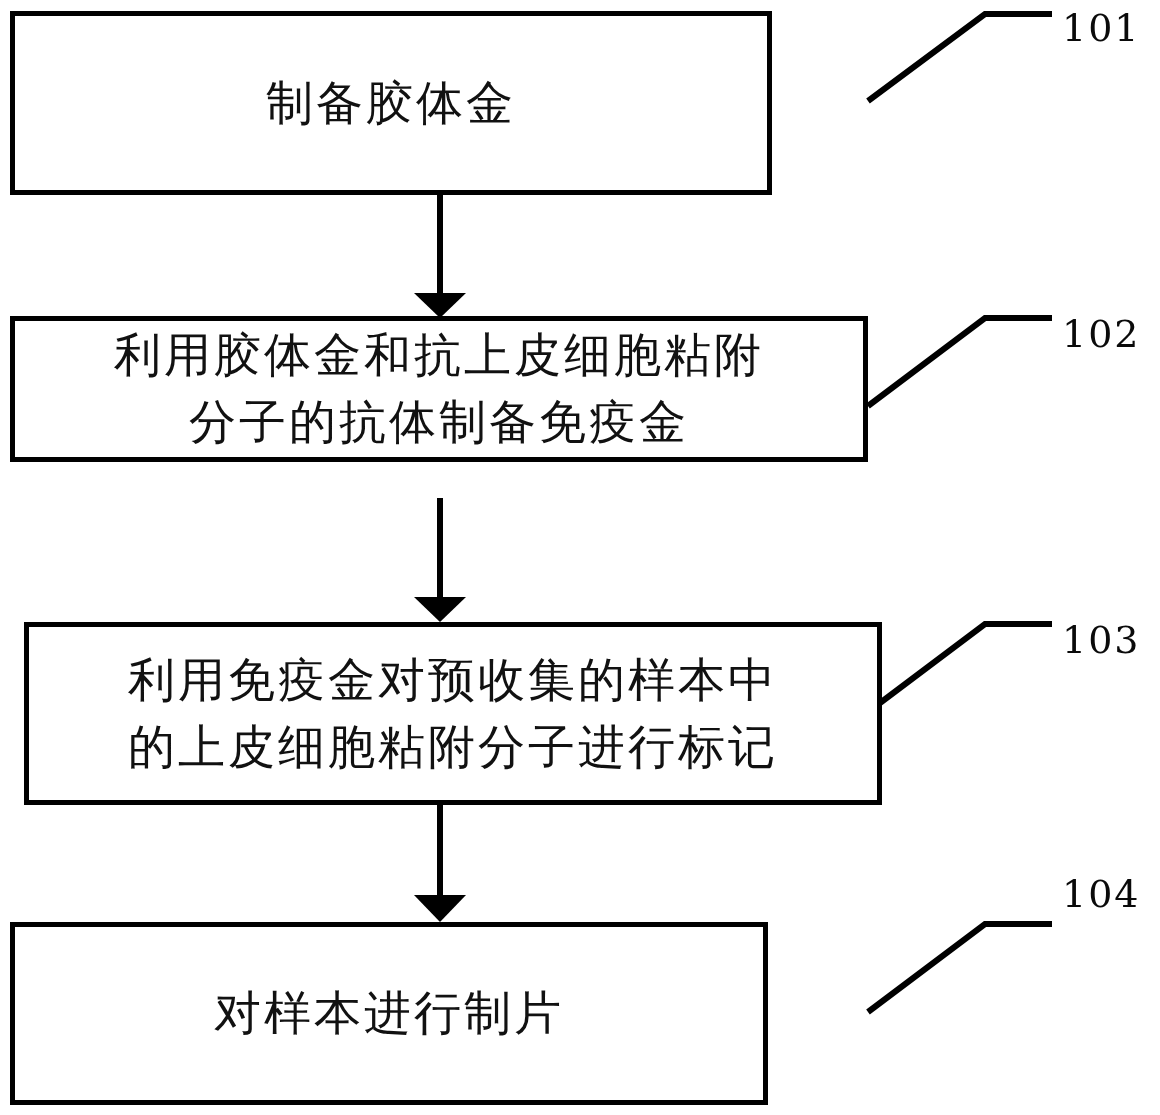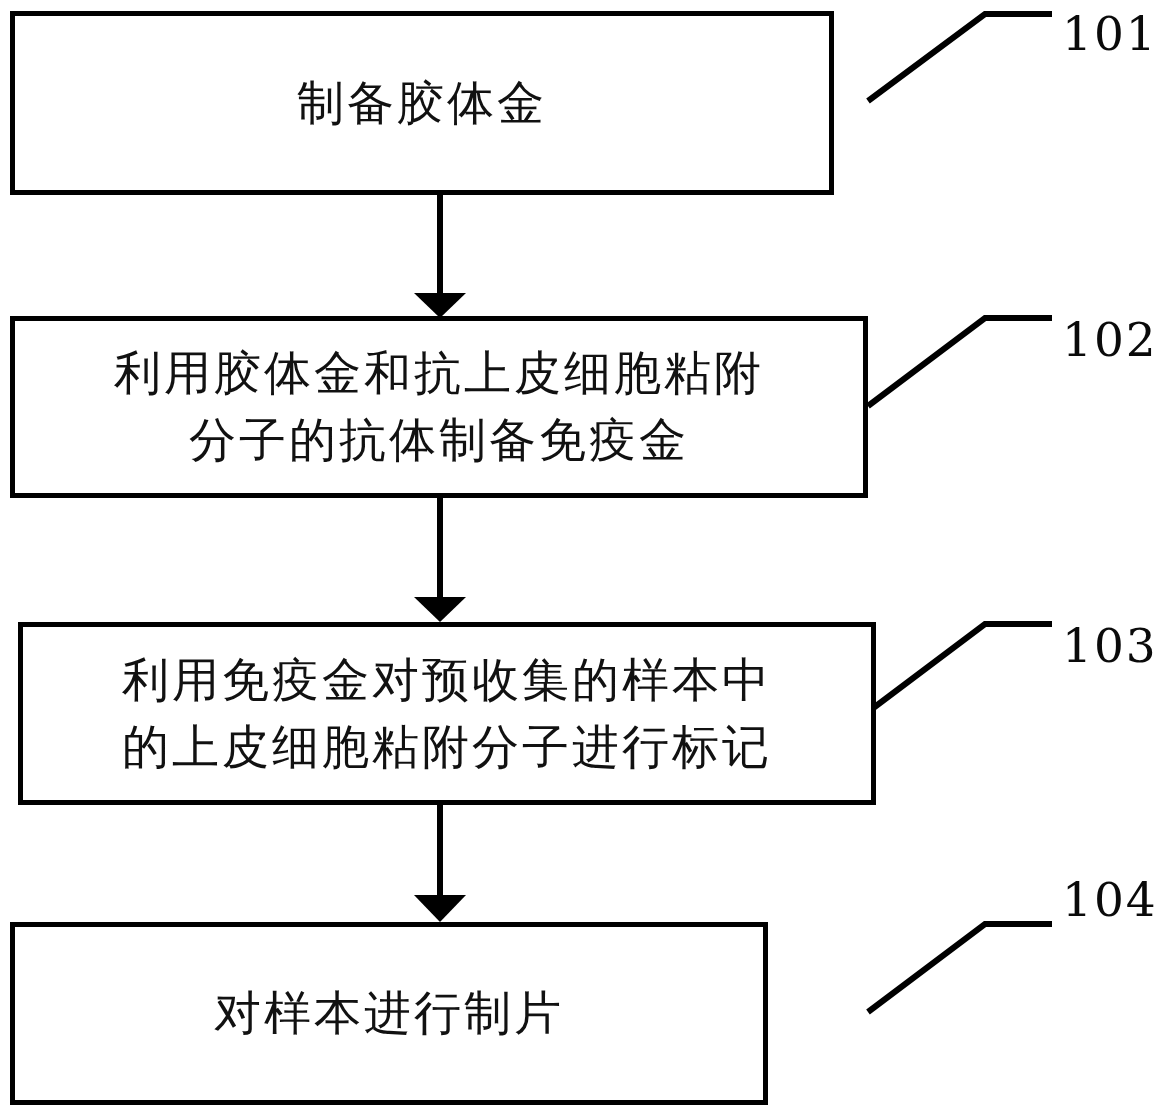--- a/index.html
+++ b/index.html
@@ -30,21 +30,21 @@
     font-size: 47px;
     line-height: 1.42;
     letter-spacing: 3px;
     font-family: "DejaVu Sans", "Liberation Sans", sans-serif;
     white-space: pre-line;
     user-select: none;
   }
   .ref-label {
     position: absolute;
     color: #0a0a0a;
-    font-size: 47px;
+    font-size: 38px;
     font-family: "DejaVu Serif", "Liberation Serif", serif;
     letter-spacing: 2px;
     white-space: nowrap;
     user-select: none;
   }
   .connector-layer,
   .leader-layer {
     position: absolute;
     left: 0;
     top: 0;
@@ -73,32 +73,32 @@
     </g>
   </svg>
 
   <svg class="leader-layer" viewBox="0 0 1160 1115" width="1160" height="1115" xmlns="http://www.w3.org/2000/svg">
     <polyline points="868,101 985,14 1052,14" fill="none" stroke="#000000" stroke-width="6"></polyline>
     <polyline points="868,406 985,318 1052,318" fill="none" stroke="#000000" stroke-width="6"></polyline>
     <polyline points="868,712 985,624 1052,624" fill="none" stroke="#000000" stroke-width="6"></polyline>
     <polyline points="868,1012 985,924 1052,924" fill="none" stroke="#000000" stroke-width="6"></polyline>
   </svg>
 
-  <div class="flow-box" style="left:10px; top:11px; width:824px; height:184px;">
+  <div class="flow-box" style="left:10px; top:11px; width:762px; height:184px;">
     <div class="box-text">制备胶体金</div>
   </div>
   <div class="ref-label" style="left:1062px; top:6px;">101</div>
 
-  <div class="flow-box" style="left:10px; top:316px; width:858px; height:182px;">
+  <div class="flow-box" style="left:10px; top:316px; width:858px; height:146px;">
     <div class="box-text">利用胶体金和抗上皮细胞粘附
 分子的抗体制备免疫金</div>
   </div>
   <div class="ref-label" style="left:1062px; top:312px;">102</div>
 
-  <div class="flow-box" style="left:18px; top:622px; width:858px; height:183px;">
+  <div class="flow-box" style="left:24px; top:622px; width:858px; height:183px;">
     <div class="box-text">利用免疫金对预收集的样本中
 的上皮细胞粘附分子进行标记</div>
   </div>
   <div class="ref-label" style="left:1062px; top:618px;">103</div>
 
   <div class="flow-box" style="left:10px; top:922px; width:758px; height:183px;">
     <div class="box-text">对样本进行制片</div>
   </div>
   <div class="ref-label" style="left:1062px; top:872px;">104</div>
 

